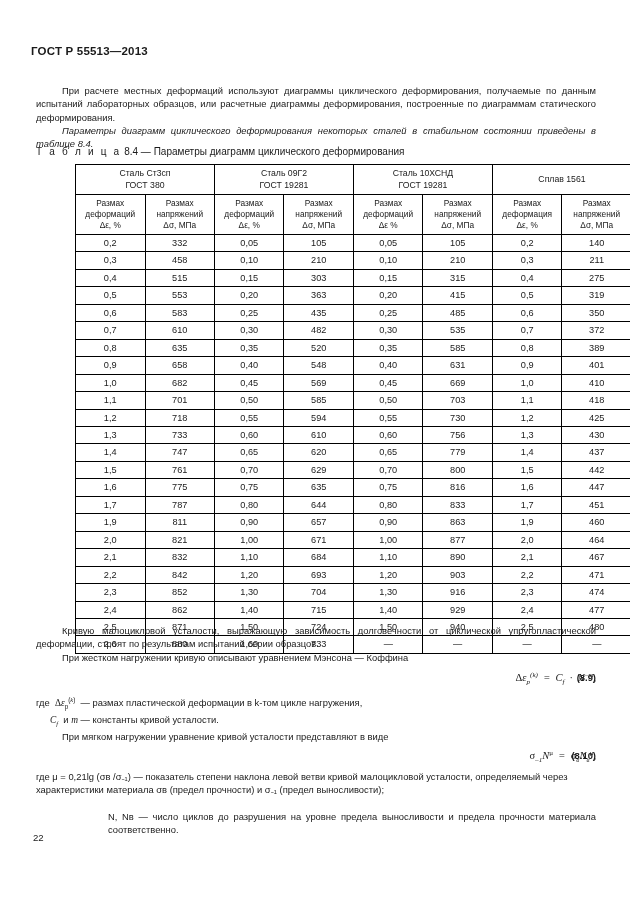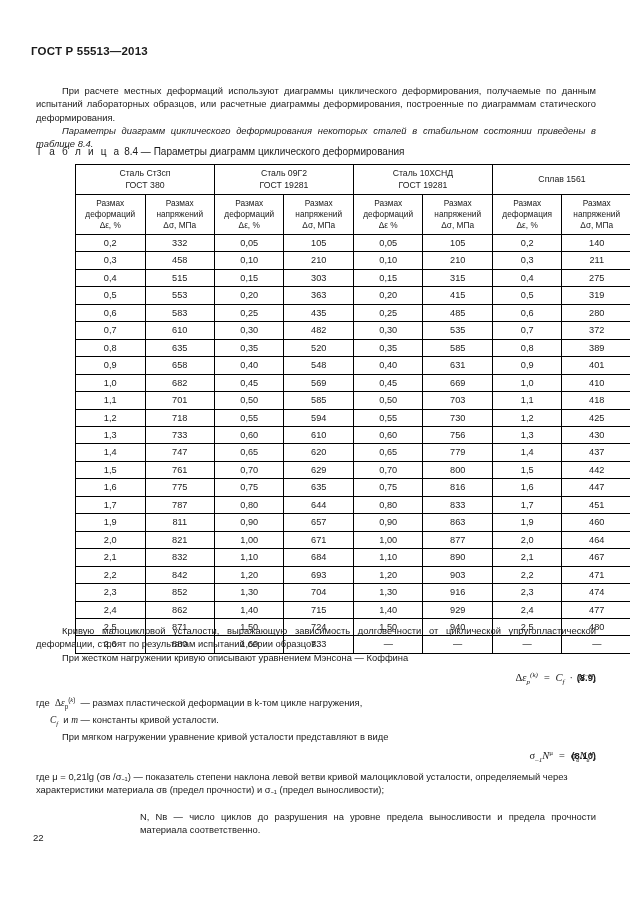--- a/index.html
+++ b/index.html
@@ -111,21 +111,21 @@
     left: 36px;
     width: 560px;
     font-size: 9.4px;
     line-height: 13.3px;
   }
   .hang {
     display: block;
   }
   .hang-def {
     display: block;
-    margin-left: 104px;
+    margin-left: 72px;
     text-indent: -0px;
     text-align: justify;
   }
   .page-num {
     position: absolute;
     left: 33px;
     top: 832px;
     font-size: 9.6px;
   }
   .mvar {
@@ -276,21 +276,21 @@
           <td>319</td>
         </tr>
         <tr>
           <td>0,6</td>
           <td>583</td>
           <td>0,25</td>
           <td>435</td>
           <td>0,25</td>
           <td>485</td>
           <td>0,6</td>
-          <td>280</td>
+          <td>350</td>
         </tr>
         <tr>
           <td>0,7</td>
           <td>610</td>
           <td>0,30</td>
           <td>482</td>
           <td>0,30</td>
           <td>535</td>
           <td>0,7</td>
           <td>372</td>

